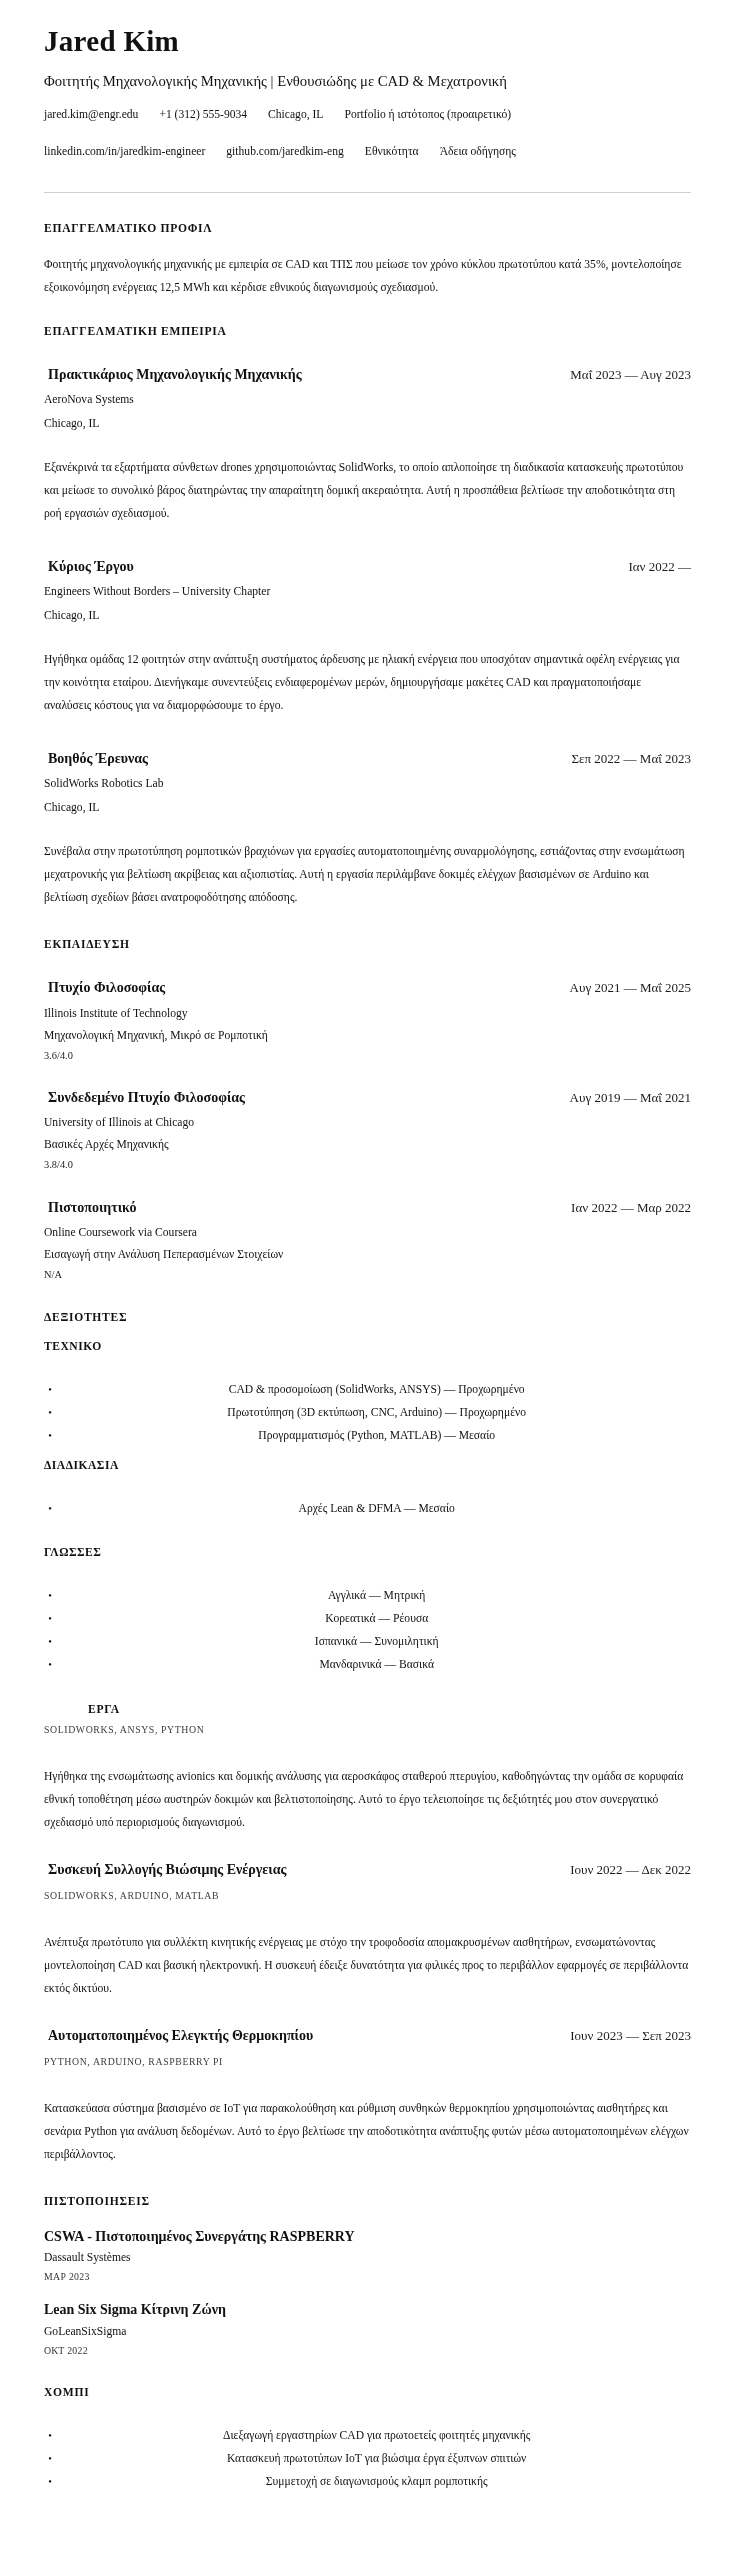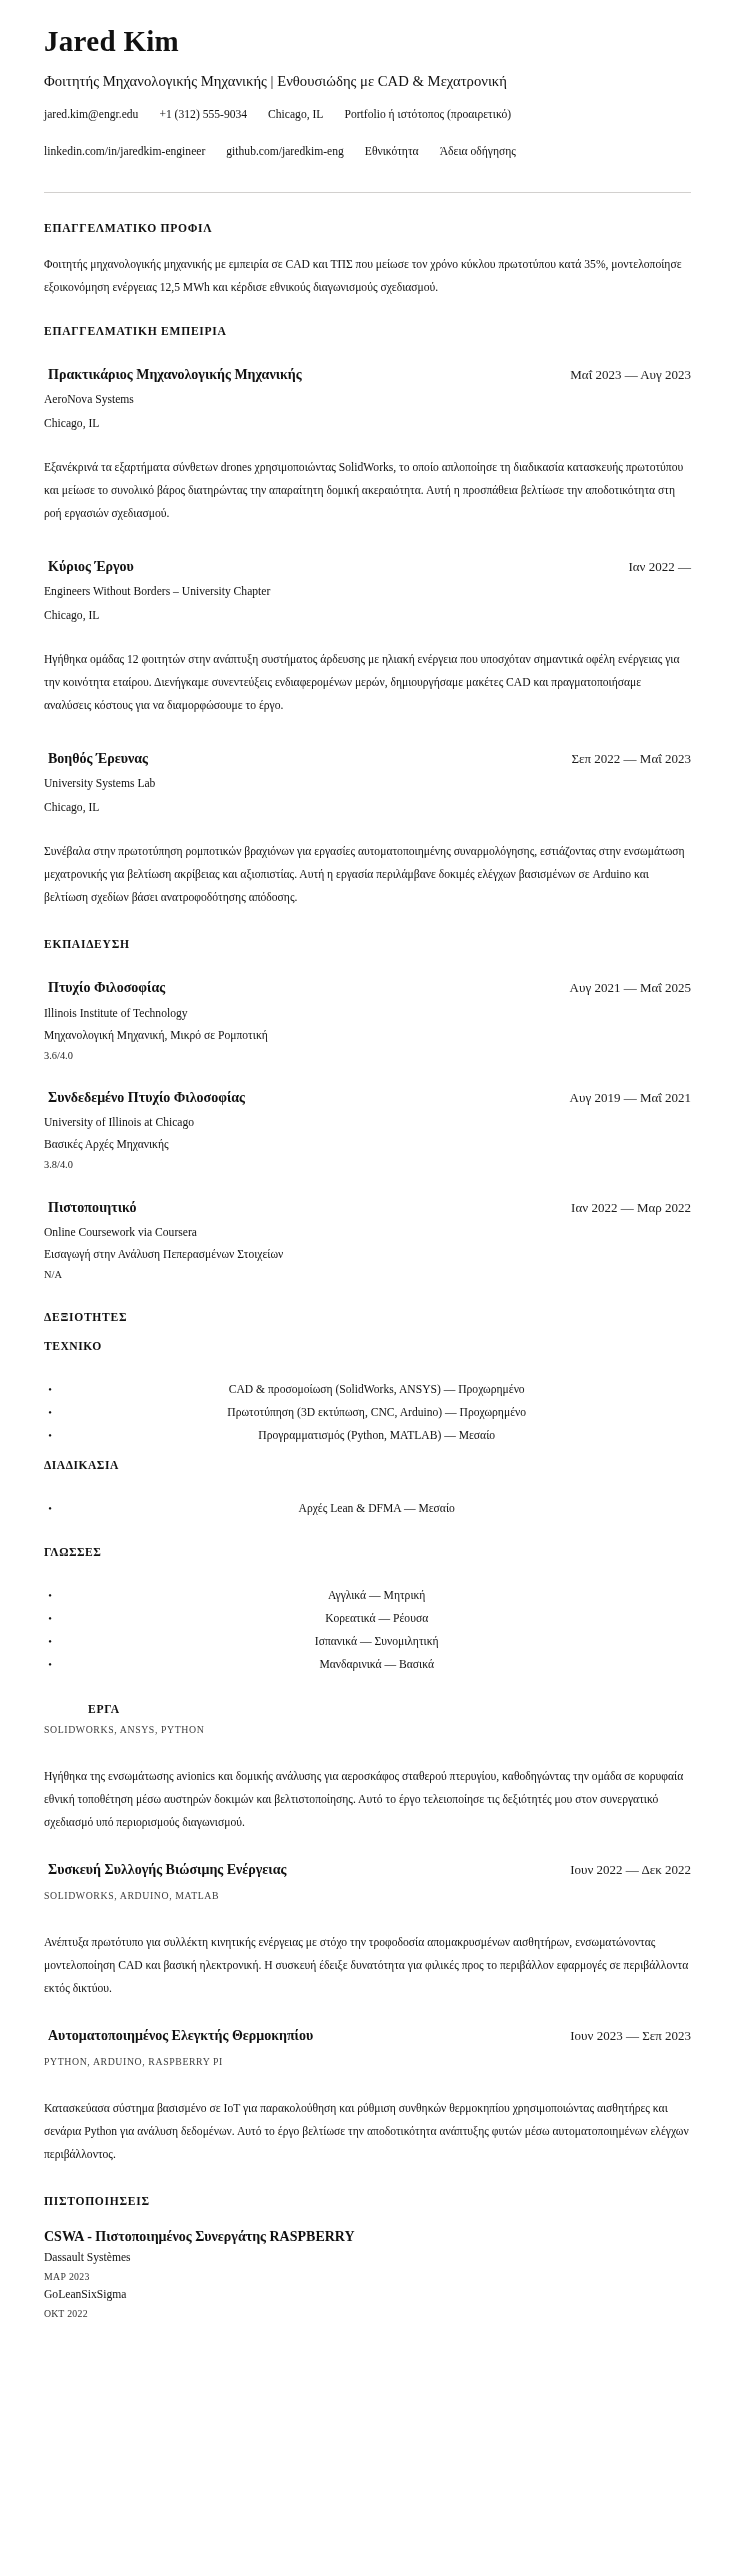--- a/index.html
+++ b/index.html
@@ -194,21 +194,21 @@
       <div class="company">Engineers Without Borders – University Chapter</div>
       <div class="location">Chicago, IL</div>
       <p class="desc">Ηγήθηκα ομάδας 12 φοιτητών στην ανάπτυξη συστήματος άρδευσης με ηλιακή ενέργεια που υποσχόταν σημαντικά οφέλη ενέργειας για την κοινότητα εταίρου. Διενήγκαμε συνεντεύξεις ενδιαφερομένων μερών, δημιουργήσαμε μακέτες CAD και πραγματοποιήσαμε αναλύσεις κόστους για να διαμορφώσουμε το έργο.</p>
     </article>
 
     <article>
       <div class="entry-head">
         <h3 class="entry-title">Βοηθός Έρευνας</h3>
         <span class="entry-date">Σεπ 2022 — Μαΐ 2023</span>
       </div>
-      <div class="company">University Systems Lab</div>
+      <div class="company">SolidWorks Robotics Lab</div>
       <div class="location">Chicago, IL</div>
       <p class="desc">Συνέβαλα στην πρωτοτύπηση ρομποτικών βραχιόνων για εργασίες αυτοματοποιημένης συναρμολόγησης, εστιάζοντας στην ενσωμάτωση μεχατρονικής για βελτίωση ακρίβειας και αξιοπιστίας. Αυτή η εργασία περιλάμβανε δοκιμές ελέγχων βασισμένων σε Arduino και βελτίωση σχεδίων βάσει ανατροφοδότησης απόδοσης.</p>
     </article>
   </section>
 
   <section>
     <h2 class="section-title">ΕΚΠΑΙΔΕΥΣΗ</h2>
 
     <article>
       <div class="entry-head first">
@@ -295,20 +295,29 @@
   <section>
     <h2 class="section-title">ΠΙΣΤΟΠΟΙΗΣΕΙΣ</h2>
 
     <article>
       <h3 class="cert-title">CSWA - Πιστοποιημένος Συνεργάτης RASPBERRY</h3>
       <div class="cert-issuer">Dassault Systèmes</div>
       <div class="cert-date">ΜΑΡ 2023</div>
     </article>
 
     <article>
+      <h3 class="cert-title">Lean Six Sigma Κίτρινη Ζώνη</h3>
       <div class="cert-issuer">GoLeanSixSigma</div>
       <div class="cert-date">ΟΚΤ 2022</div>
     </article>
   </section>
 
+  <section>
+    <h2 class="section-title">ΧΟΜΠΙ</h2>
+    <ul class="bullets">
+      <li>Διεξαγωγή εργαστηρίων CAD για πρωτοετείς φοιτητές μηχανικής</li>
+      <li>Κατασκευή πρωτοτύπων IoT για βιώσιμα έργα έξυπνων σπιτιών</li>
+      <li>Συμμετοχή σε διαγωνισμούς κλαμπ ρομποτικής</li>
+    </ul>
+  </section>
 
 </div>
 
 
 </body></html>

